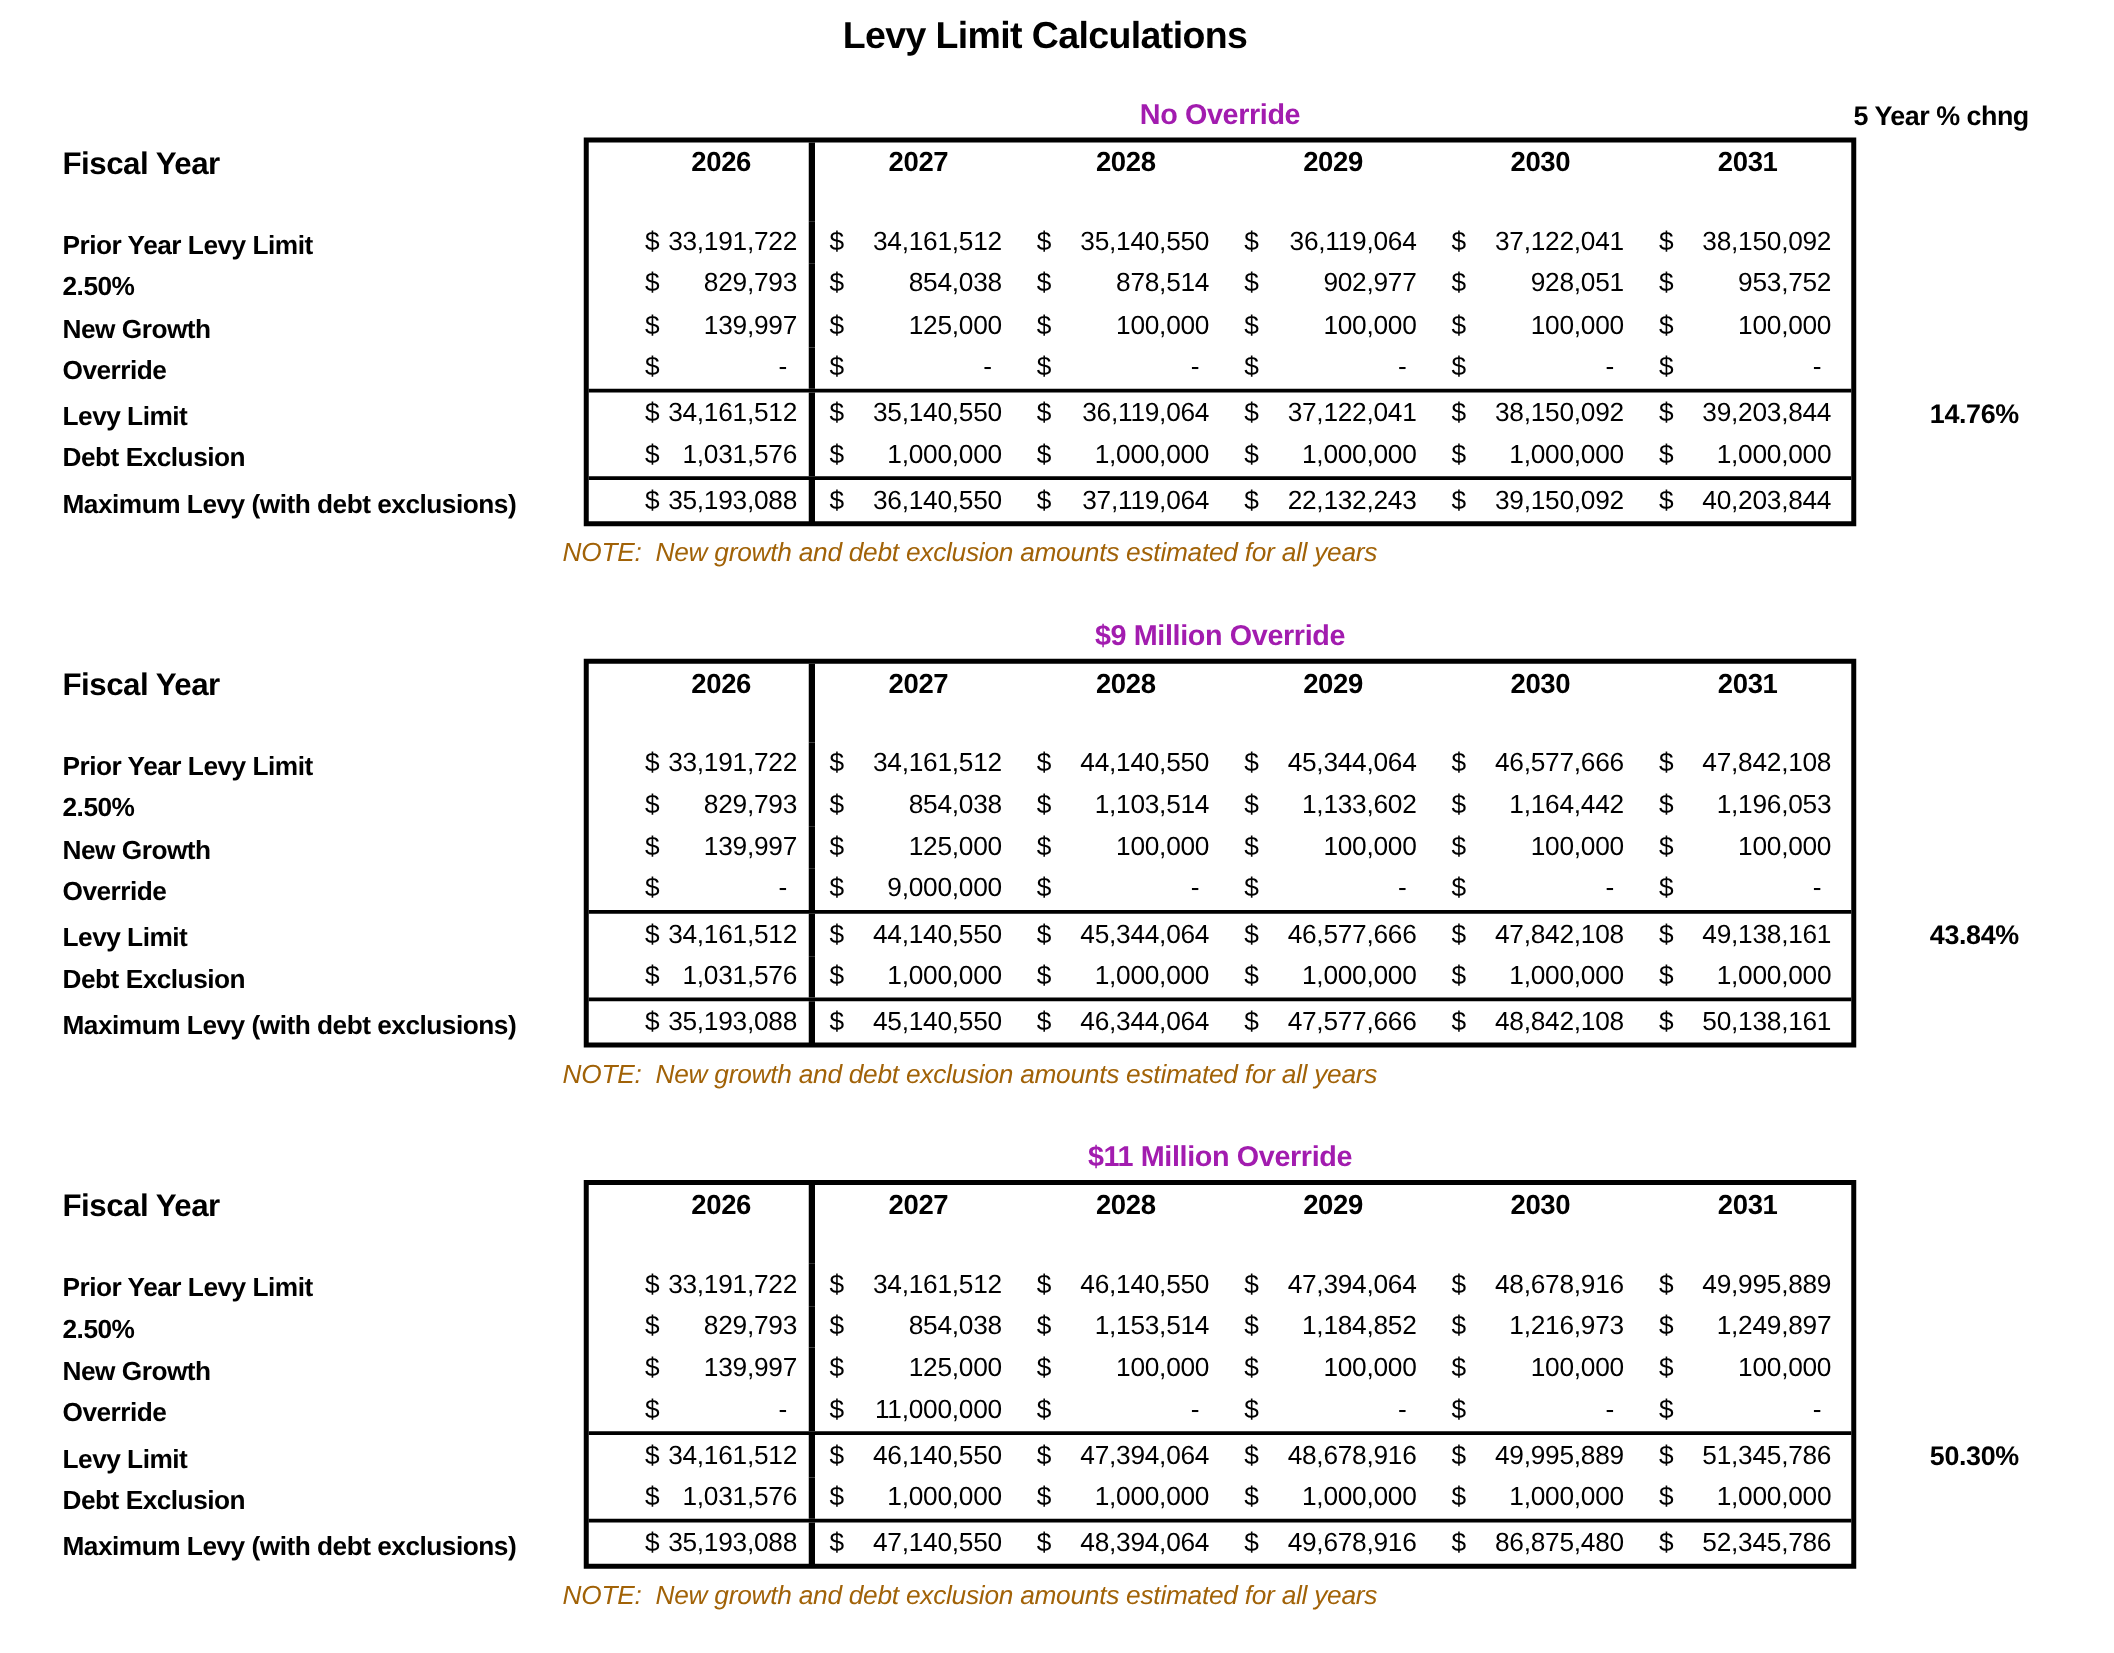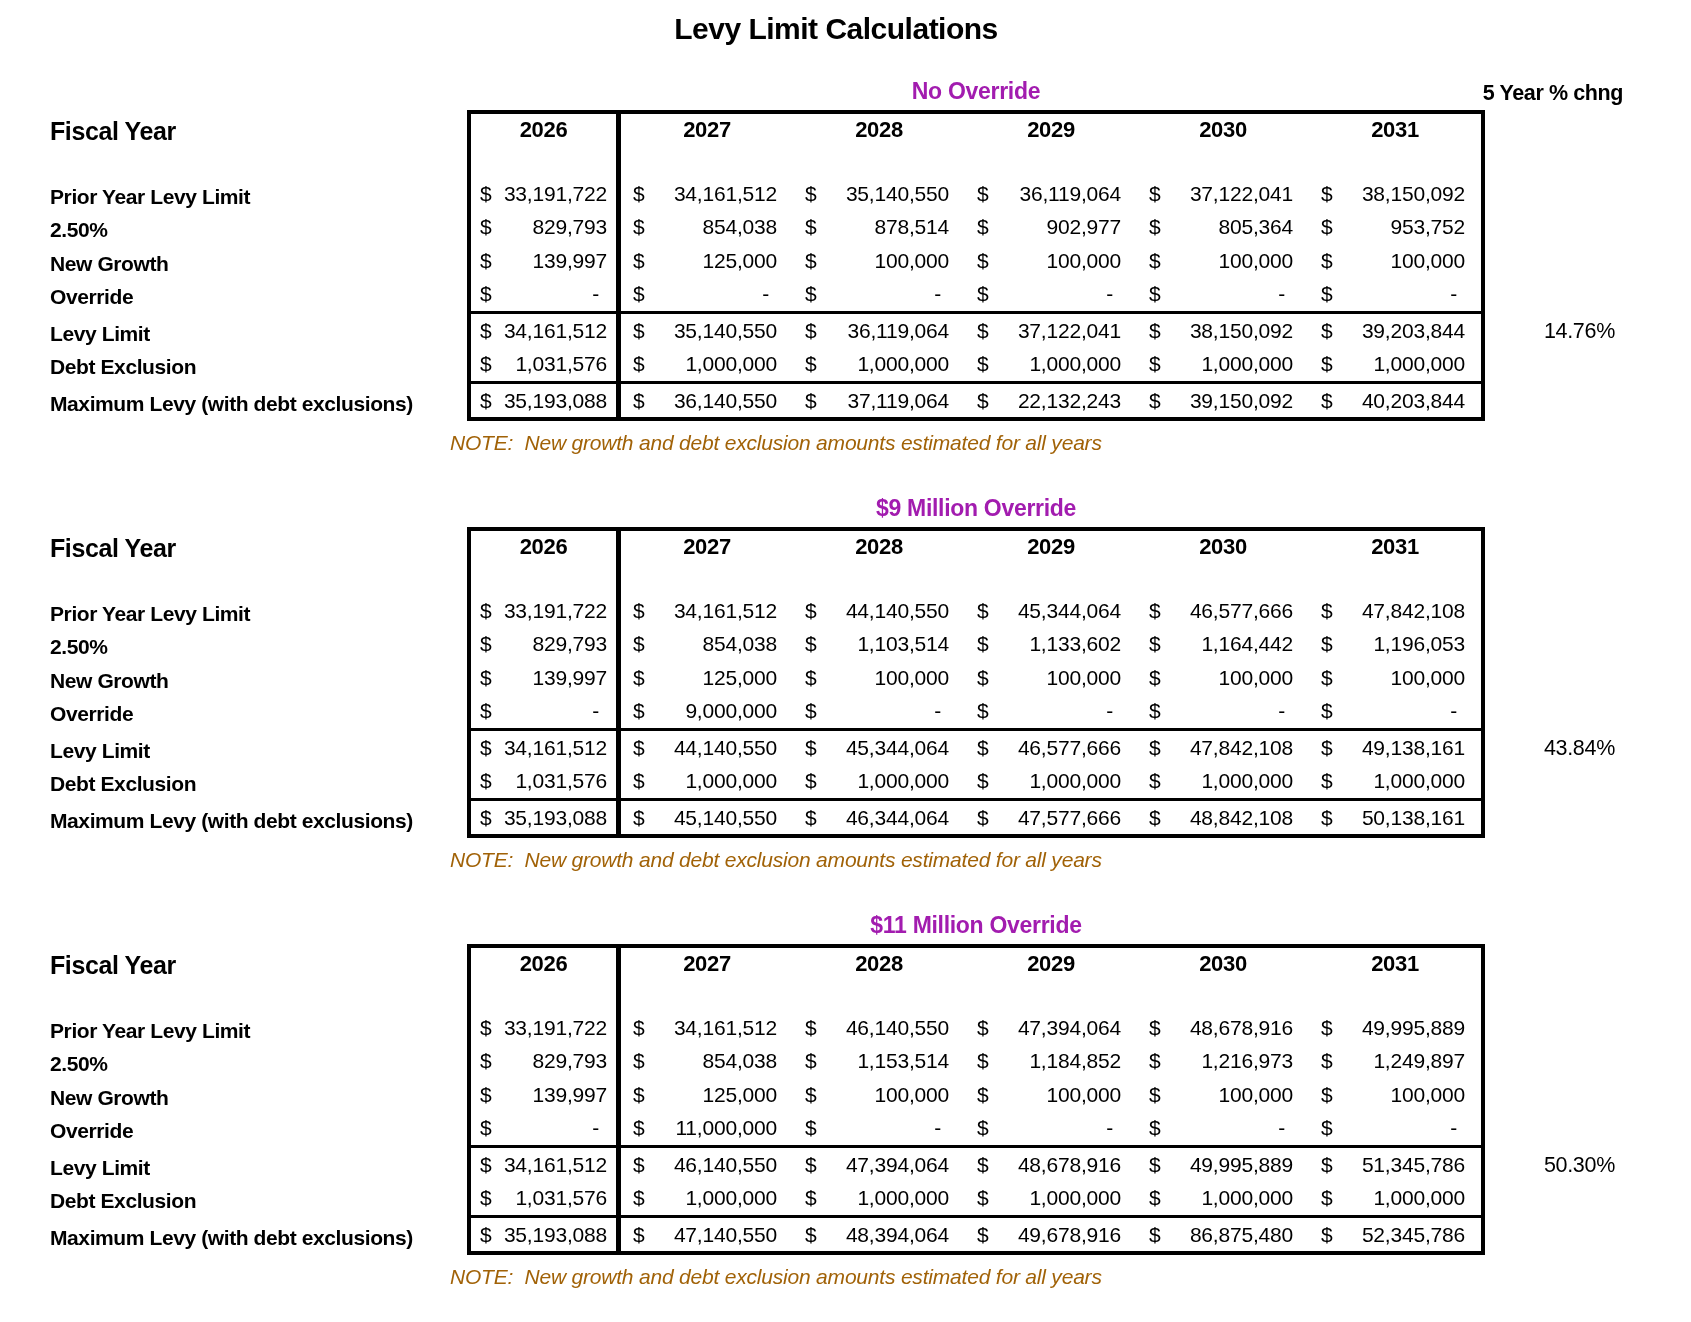--- a/index.html
+++ b/index.html
@@ -21,37 +21,37 @@
     text-align:center;font-size:23px;font-weight:bold;color:#a21caf;letter-spacing:-0.3px;
   }
   .table{
     position:absolute;left:467px;top:32px;width:1018px;height:311px;
     border:4px solid #000;box-sizing:border-box;background:#fff;
   }
   .yr-row{display:flex;height:63px;}
   .d-row{display:flex;height:33.5px;}
   .hline{height:3px;background:#000;}
   .cell{box-sizing:border-box;display:flex;align-items:center;}
-  .cell.first{width:150px;border-right:5px solid #000;}
+  .cell.first{width:150px;border-right:5px solid #000;margin-left:36px;}
   .cell:not(.first){width:172px;}
   .cell.yr{justify-content:center;align-items:flex-start;padding-top:3px;
     font-size:22px;font-weight:bold;letter-spacing:-0.3px;}
   .cell.yr.first{width:150px;}
   .cell.money{justify-content:space-between;font-size:21px;letter-spacing:-0.2px;}
   .cell.money.first{padding:0 9px 0 9px;}
   .cell.money:not(.first){padding:0 16px 0 12px;}
   .val.dash{margin-right:8px;}
   .labels{position:absolute;left:50px;top:36px;width:412px;}
   .lab-row{height:33.5px;display:flex;align-items:center;
     font-size:21px;font-weight:bold;letter-spacing:-0.4px;}
   .lab-row.fy{height:63px;align-items:flex-start;padding-top:3px;font-size:25px;}
   .hspace{height:3px;}
   .pct{
     position:absolute;top:236px;right:76px;height:34px;display:flex;align-items:center;
-    font-size:21.5px;font-weight:normal;letter-spacing:-0.3px;
+    font-size:21.5px;font-weight:bold;letter-spacing:-0.3px;
   }
   .note{
     position:absolute;left:450px;top:352px;height:26px;line-height:26px;
     font-size:21px;font-style:italic;color:#a16207;white-space:pre;letter-spacing:-0.2px;
   }
 </style>
 </head>
 <body>
 
 <div class="page">
@@ -119,21 +119,21 @@
             <div class="cell money">
               <span class="cur">$</span>
               <span class="val">878,514</span>
             </div>
             <div class="cell money">
               <span class="cur">$</span>
               <span class="val">902,977</span>
             </div>
             <div class="cell money">
               <span class="cur">$</span>
-              <span class="val">805,364</span>
+              <span class="val">928,051</span>
             </div>
             <div class="cell money">
               <span class="cur">$</span>
               <span class="val">953,752</span>
             </div>
           </div>
           <div class="d-row">
             <div class="cell money first">
               <span class="cur">$</span>
               <span class="val">139,997</span>

